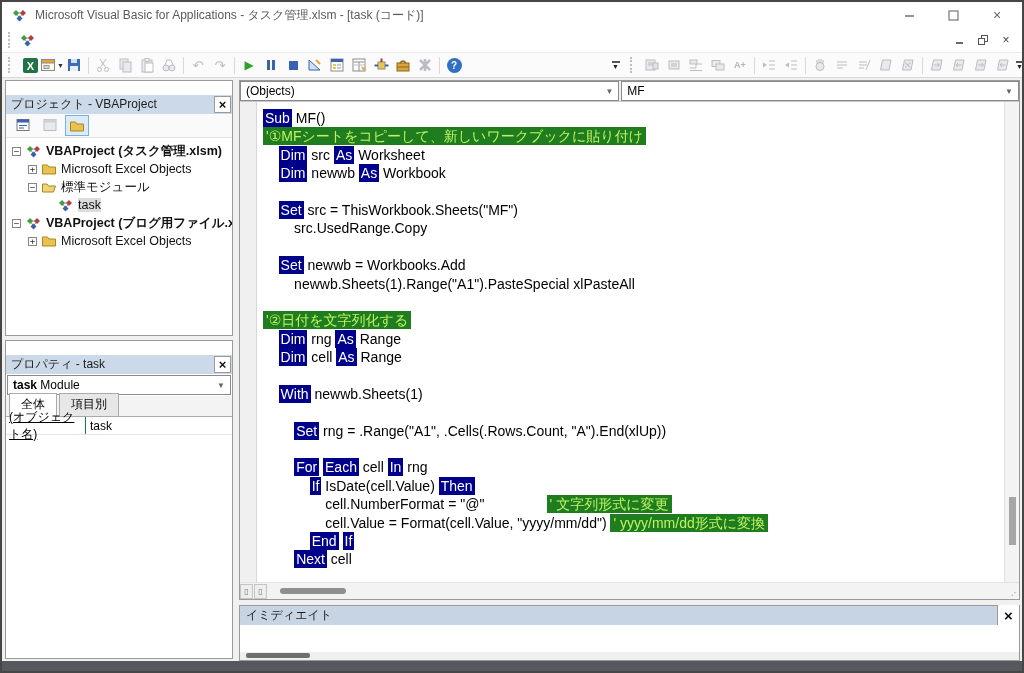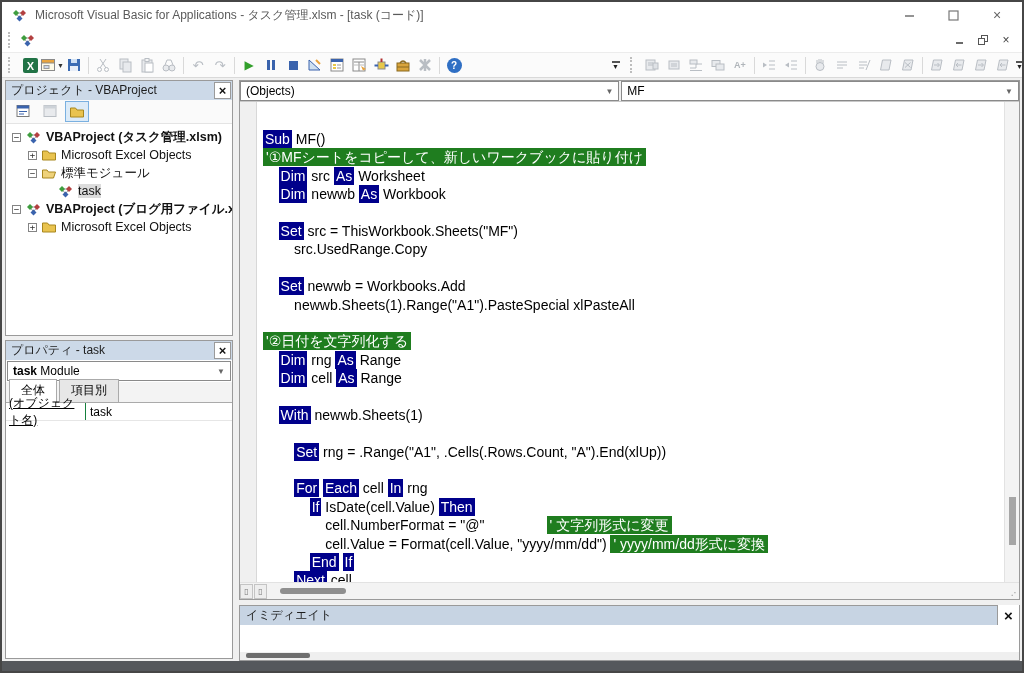--- a/index.html
+++ b/index.html
@@ -35,21 +35,21 @@
   .ovf { display:flex; flex-direction:column; align-items:center; width:12px; margin-left:auto; margin-right:3px; }
   .ovfbar { width:8px; height:2px; background:#555; margin-bottom:1px; }
   .ovfv { font-size:7px; color:#222; line-height:6px; }
 
   
   .main { flex:1; display:flex; background:#f0f0f0; min-height:0; }
   .leftcol { width:233px; flex:none; display:flex; flex-direction:column; padding:2px 2px 2px 3px; }
   .panel { border:1px solid #9a9a9a; background:#fff; display:flex; flex-direction:column; min-height:0; }
   #projectPanel { height:256px; flex:none; }
   #propertiesPanel { flex:1; margin-top:4px; }
-  .paneltitle { height:19px; flex:none; background:#ccd9e8; display:flex; align-items:center; font-size:12px; color:#1d1d1d; padding-left:5px; }
+  .paneltitle { height:19px; flex:none; background:#ccd9e8; display:flex; align-items:center; font-size:12px; color:#1d1d1d; padding-left:5px;margin-top:14px; }
   .xbtn { margin-left:auto; margin-right:1px; width:17px; height:17px; border:1px solid #9a9a9a; background:#fff; display:flex; align-items:center; justify-content:center; font-size:13px; font-weight:bold; color:#111; }
 
   .pj-toolbar { height:24px; flex:none; display:flex; align-items:center; gap:3px; padding-left:5px; background:#fafafa; border-bottom:1px solid #e4e4e4; }
   .pj-tb { width:24px; height:21px; display:flex; align-items:center; justify-content:center; border:1px solid transparent; }
   .pj-tb.active { border:1px solid #7ab0e0; background:#dcebf8; }
   .tree { flex:1; overflow:hidden; padding:4px 0 0 6px; font-size:12.5px; color:#111; }
   .trow { height:18px; display:flex; align-items:center; white-space:nowrap; }
   .texp { width:9px; height:9px; border:1px solid #848484; background:#fff; font-size:9px; line-height:7px; text-align:center; margin-right:4px; flex:none; color:#333; font-family:"DejaVu Sans Mono",monospace; }
   .texp.none { border:none; background:transparent; }
   .ticon { margin-right:4px; display:flex; flex:none; }
@@ -68,24 +68,24 @@
 
   .splitter { width:4px; flex:none; }
   .rightcol { flex:1; display:flex; flex-direction:column; min-width:0; padding:2px 2px 0 0; }
   .codewin { flex:1; border:1px solid #9a9a9a; display:flex; flex-direction:column; min-height:0; background:#fff; }
   .comborow { height:21px; flex:none; display:flex; gap:2px; background:#f0f0f0; border-bottom:1px solid #c8c8c8; }
   .combo { background:#fff; border:1px solid #8a8a8a; font-size:12px; display:flex; align-items:center; padding:0 5px; }
   .combo.left { width:48.7%; flex:none; }
   .combo.right { flex:1;gap:8px; }
   .codebody { flex:1; display:flex; min-height:0; }
   .marginstrip { width:17px; flex:none; background:#f0f0f0; border-right:1px solid #d8d8d8; }
-  .codearea { flex:1; padding:7px 0 0 6px; overflow:hidden; font-size:14px; line-height:18.4px; white-space:pre; color:#000;margin-top:21px; }
+  .codearea { flex:1; padding:7px 0 0 6px; overflow:hidden; font-size:14px; line-height:18.4px; white-space:pre; color:#000; }
   .codeline { height:18.4px; }
   .kw { background:var(--kwbg,#00008B); color:#fff; padding:1px 2px; }
-  .cm { background:var(--cmbg,#1F7D1F); color:#ffffff; padding:1px 3px; }
+  .cm { background:var(--cmbg,#1F7D1F); color:#bef264; padding:1px 3px; }
   .vscroll { width:15px; flex:none; background:#f3f3f3; border-left:1px solid #e2e2e2; position:relative; }
   .vthumb { position:absolute; left:4px; width:7px; top:395px; height:48px; background:#a6a6a6; }
   .hscroll { height:17px; flex:none; display:flex; align-items:center; background:#f3f3f3; border-top:1px solid #e2e2e2; }
   .splitbtn { width:13px; height:15px; background:#eeeeee; border:1px solid #c4c4c4; margin-right:1px; font-size:8px; color:#777; display:flex; align-items:center; justify-content:center; flex:none; }
   .htrack { flex:1; position:relative; height:100%; }
   .hthumb { position:absolute; left:12px; top:5px; width:66px; height:6px; background:#8f8f8f; border-radius:3px; }
   .resizegrip { width:16px; flex:none; color:#b0b0b0; font-size:9px; text-align:right; padding-right:3px; letter-spacing:-1px; }
 
   .immediate { height:56px; flex:none; border:1px solid #9a9a9a; margin-top:5px; display:flex; flex-direction:column; background:#fff; }
   .immtitle { height:19px; flex:none; background:#c7d4e3; display:flex; align-items:center; font-size:12px; color:#1d1d1d; padding-left:6px; }

